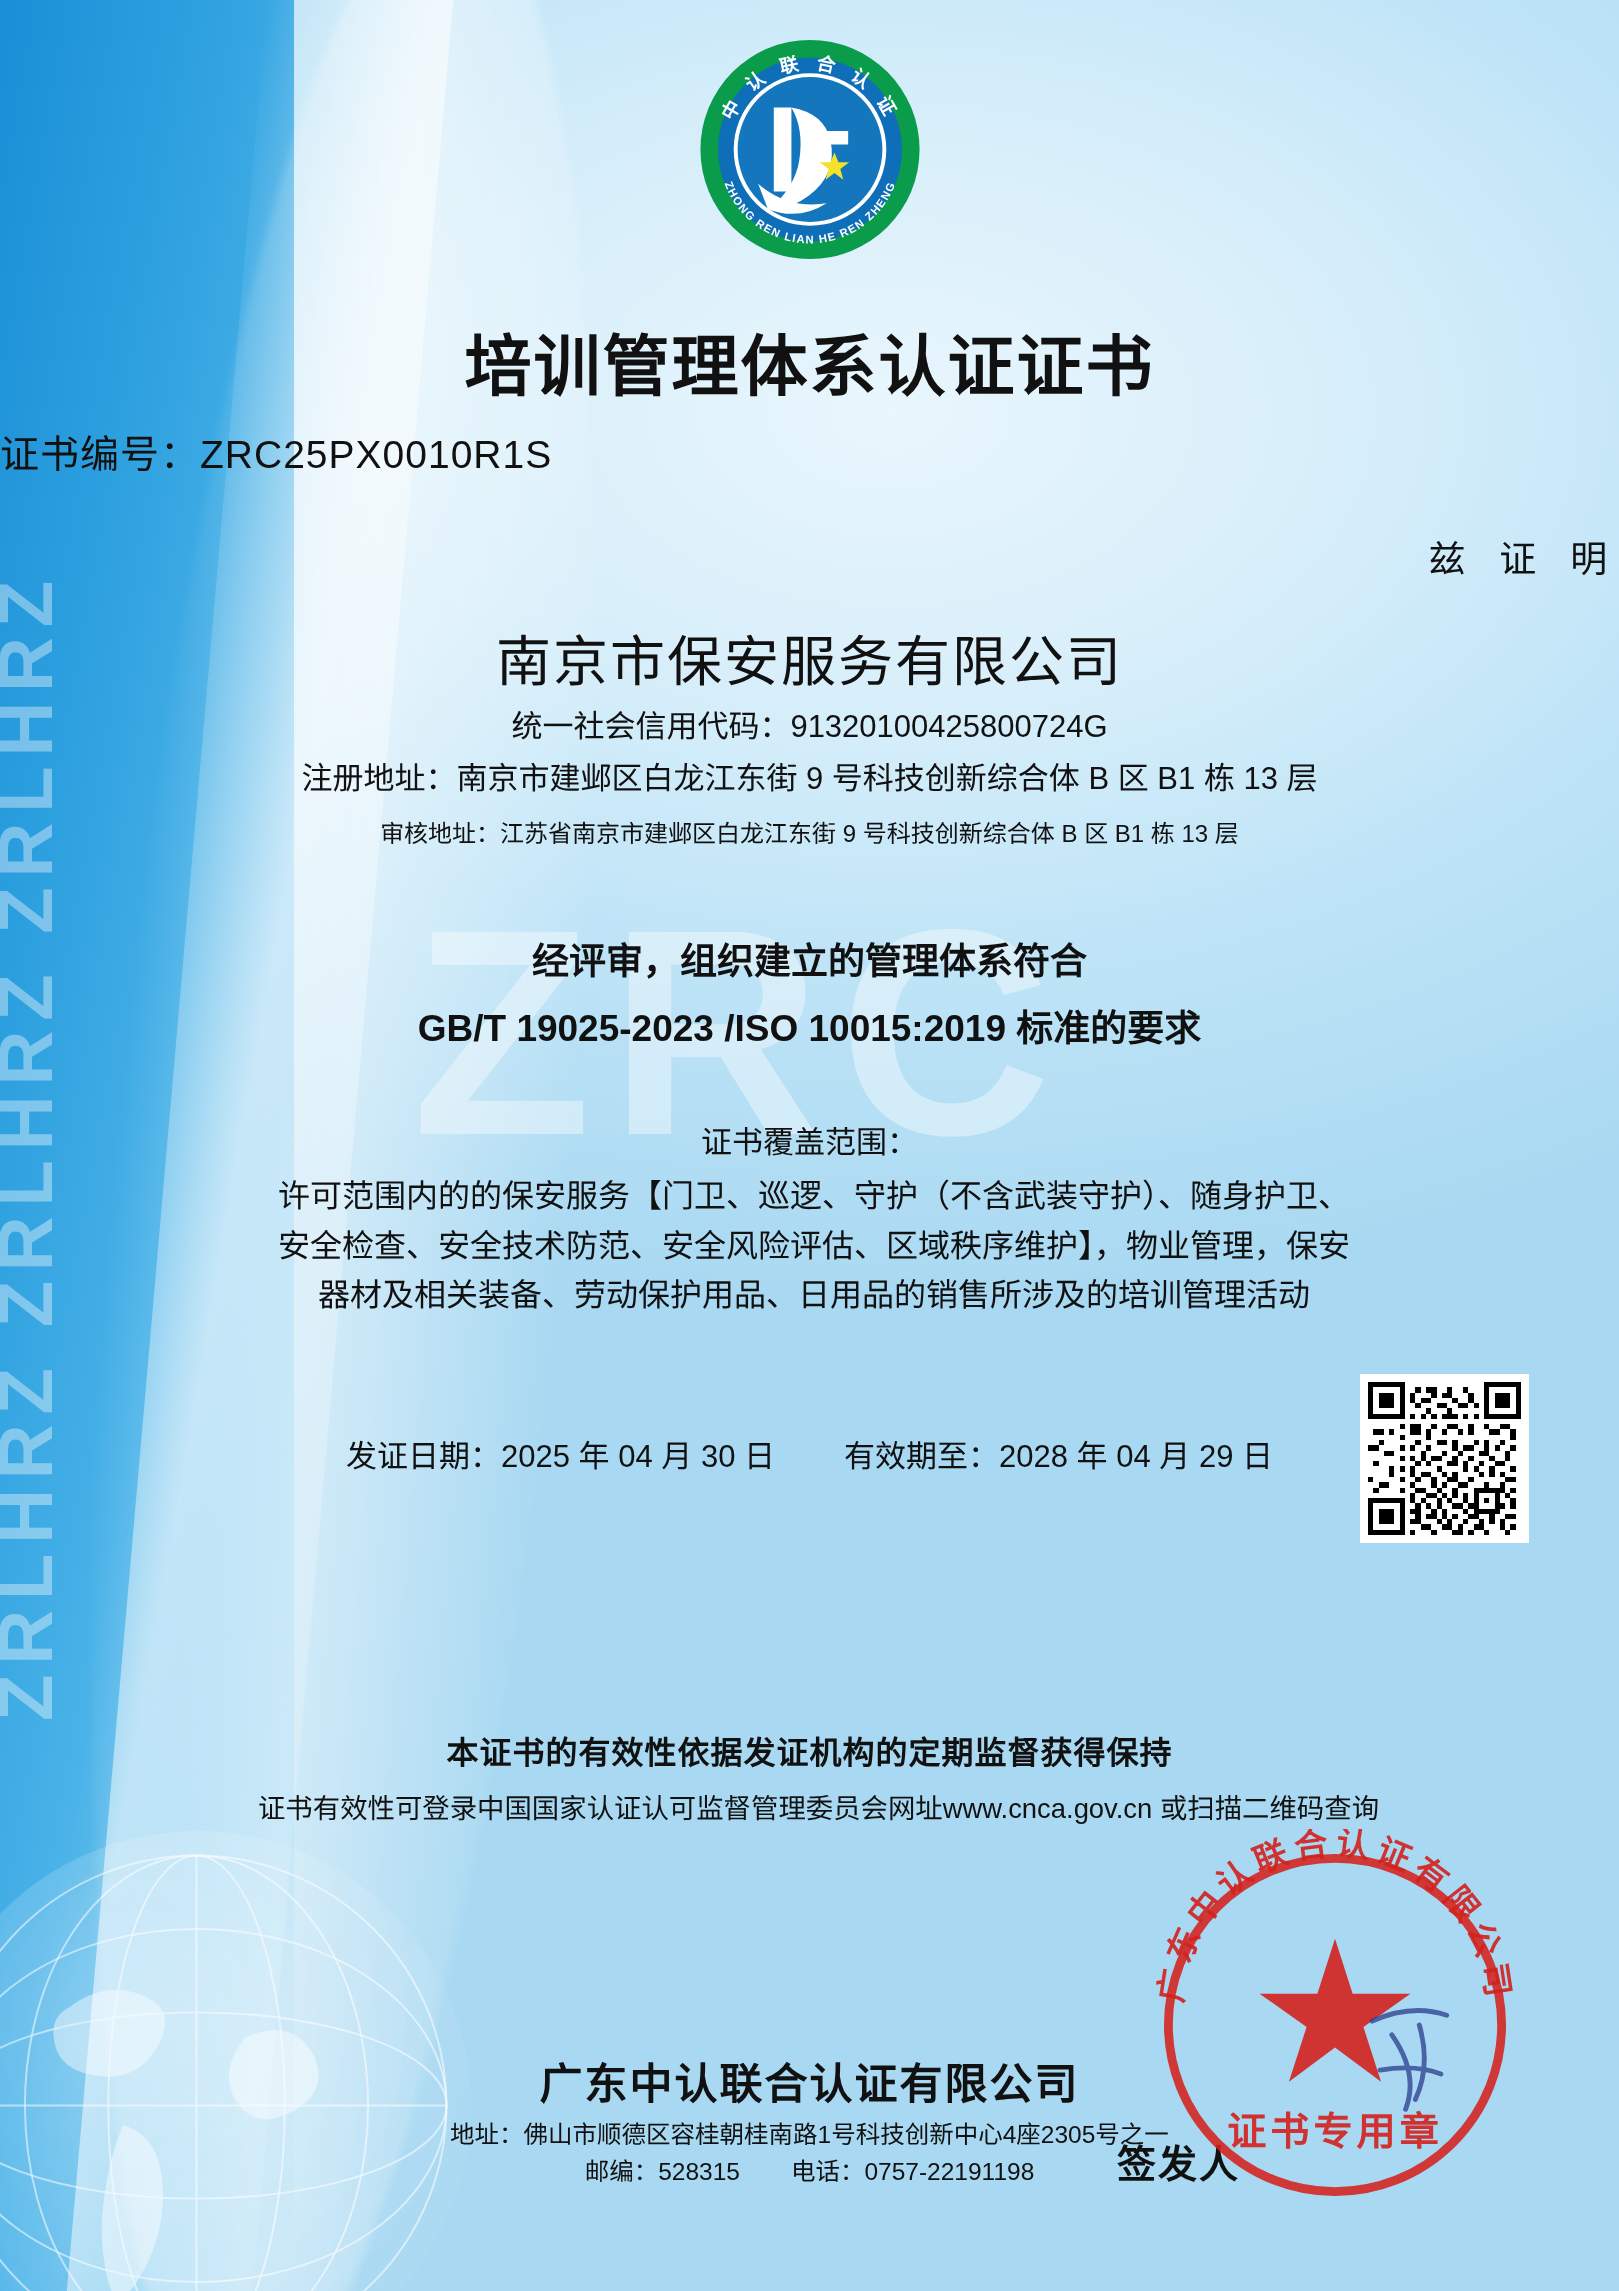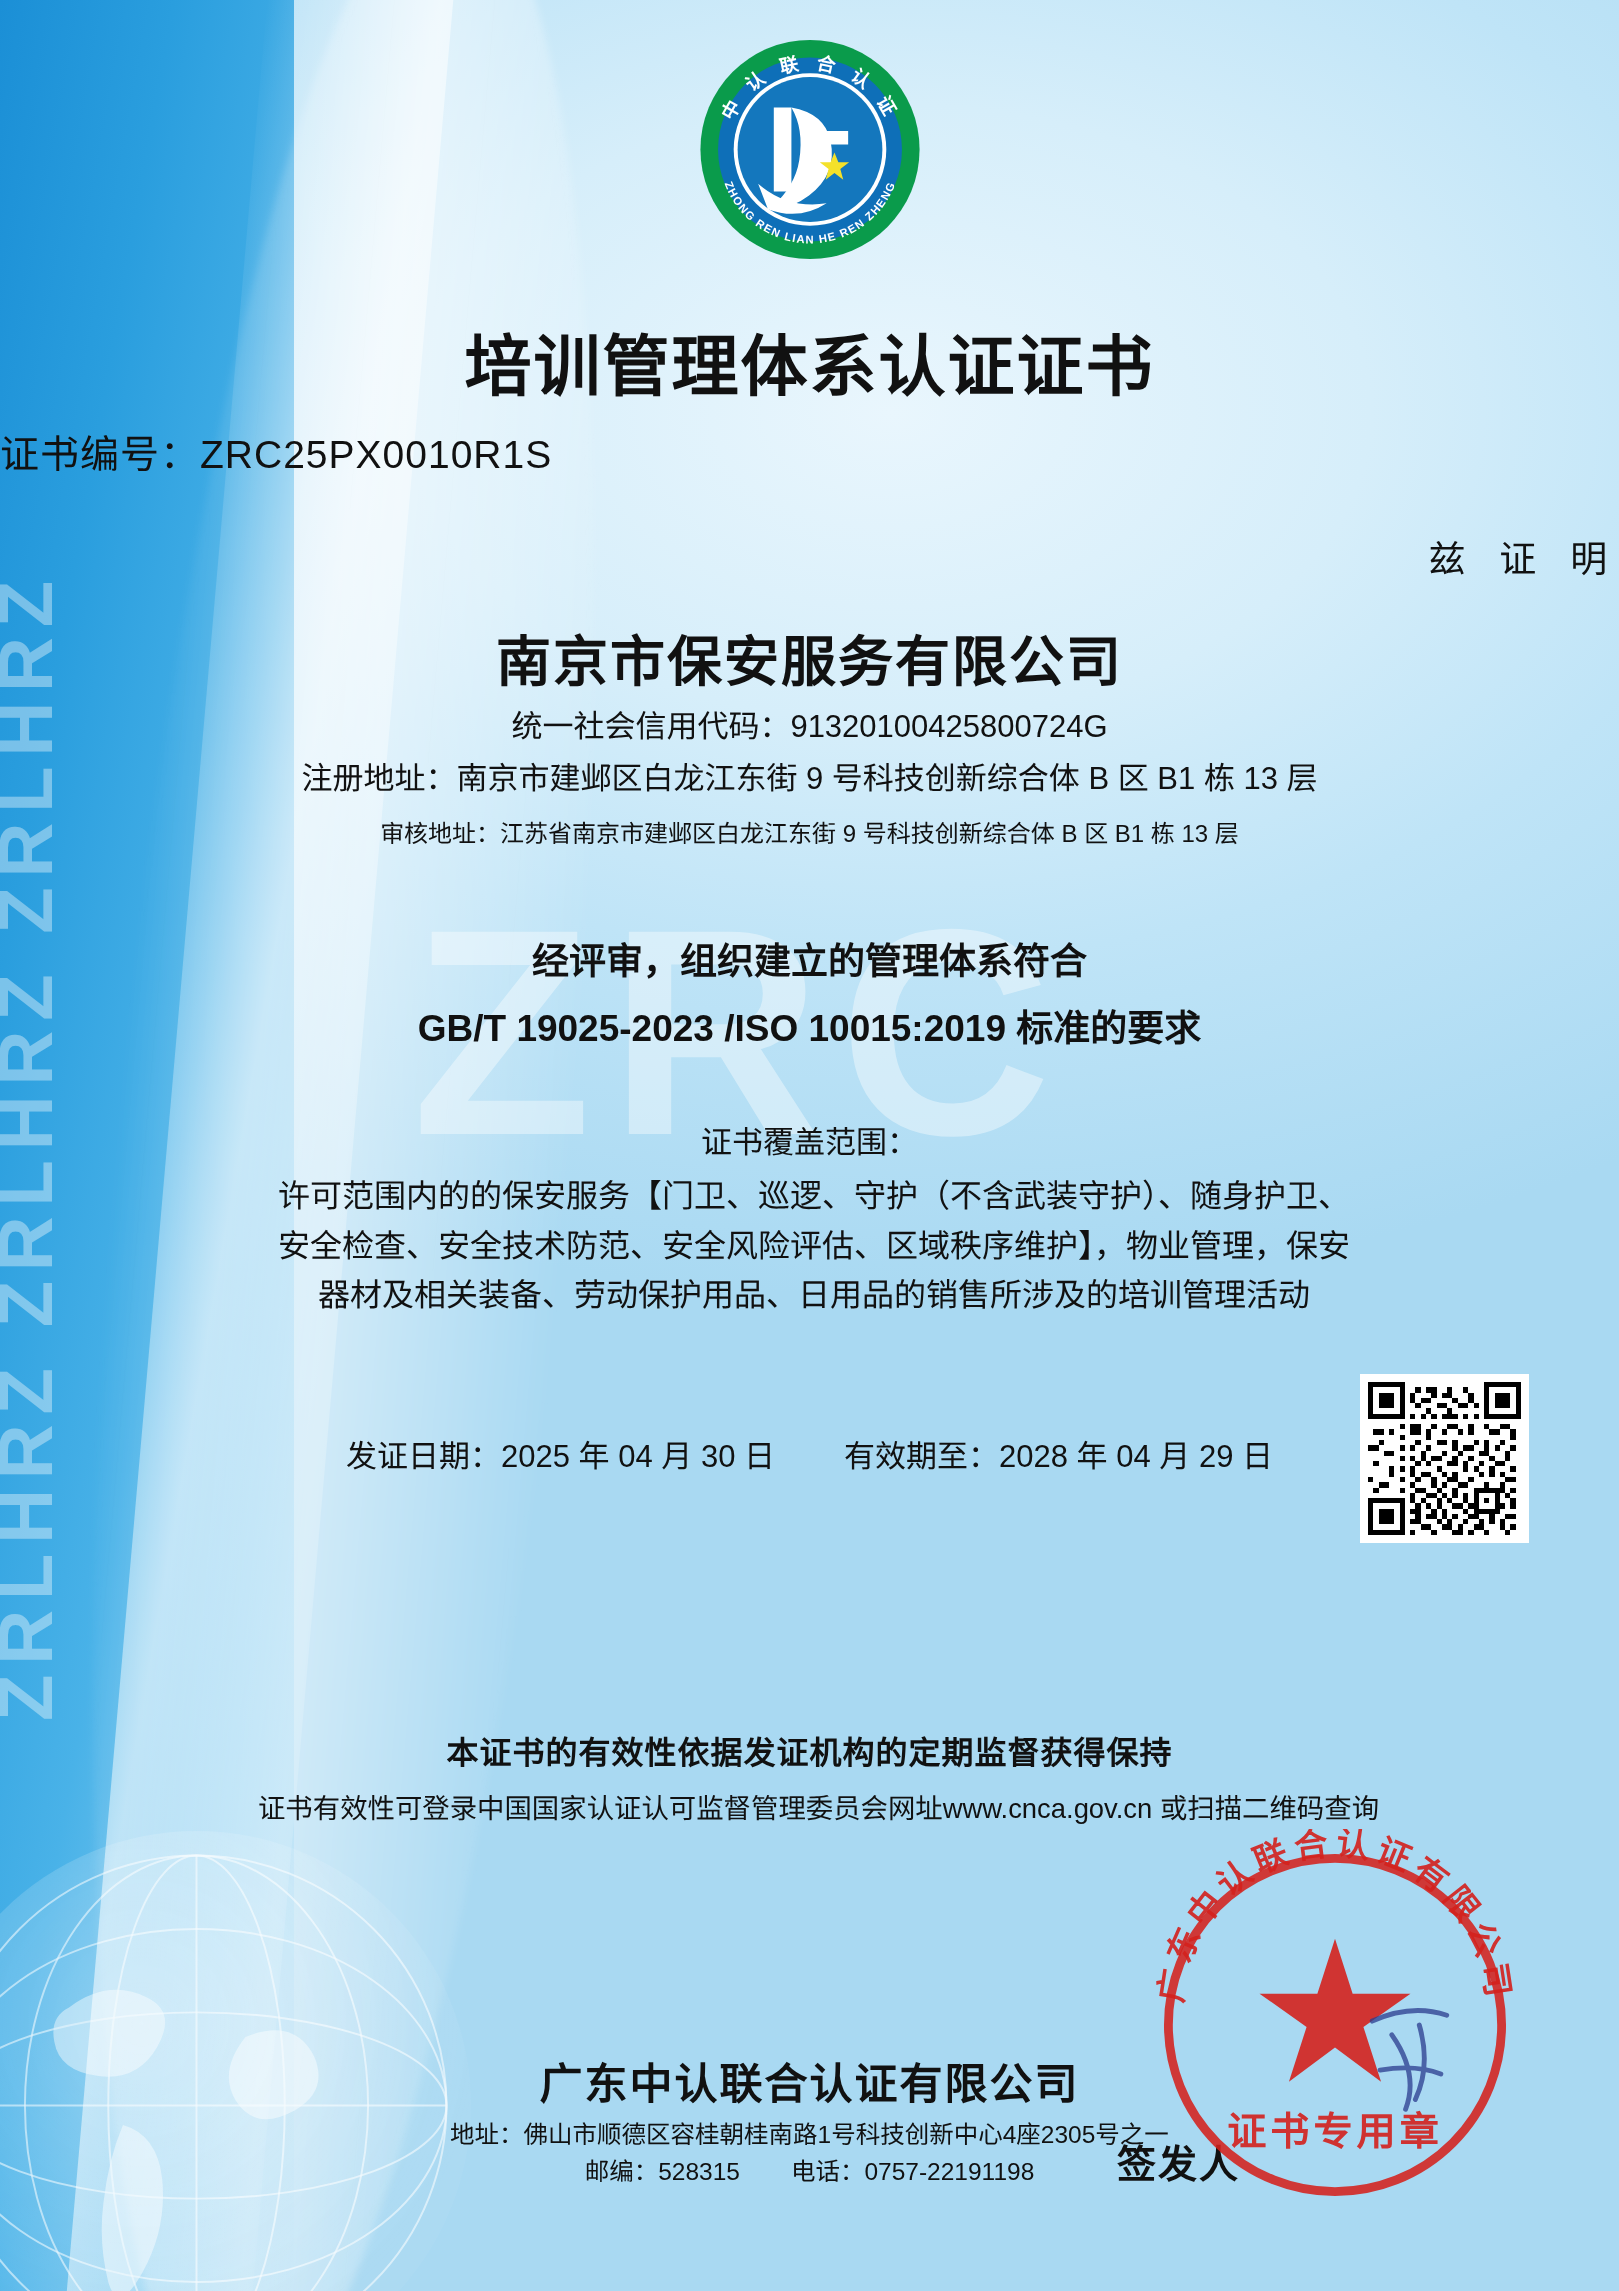--- a/index.html
+++ b/index.html
@@ -78,21 +78,21 @@
   .cert-no{
     position:absolute;top:423px;left:0;width:100%;text-align:left;
     font-size:39px;color:#111;letter-spacing:1px;
   }
   .hereby{
     position:absolute;top:529px;left:0;width:100%;text-align:right;
     font-size:37px;color:#111;letter-spacing:11.8px;
   }
   .company{
     position:absolute;top:617px;left:0;width:100%;text-align:center;
-    font-size:55px;font-weight:bold;color:#111;letter-spacing:2px;
+    font-size:55px;font-weight:normal;color:#111;letter-spacing:2px;
   }
   .credit{
     position:absolute;top:701px;left:0;width:100%;text-align:center;
     font-size:31px;color:#111;
   }
   .addr1{
     position:absolute;top:753px;left:0;width:100%;text-align:center;
     font-size:31px;color:#111;
   }
   .addr2{

